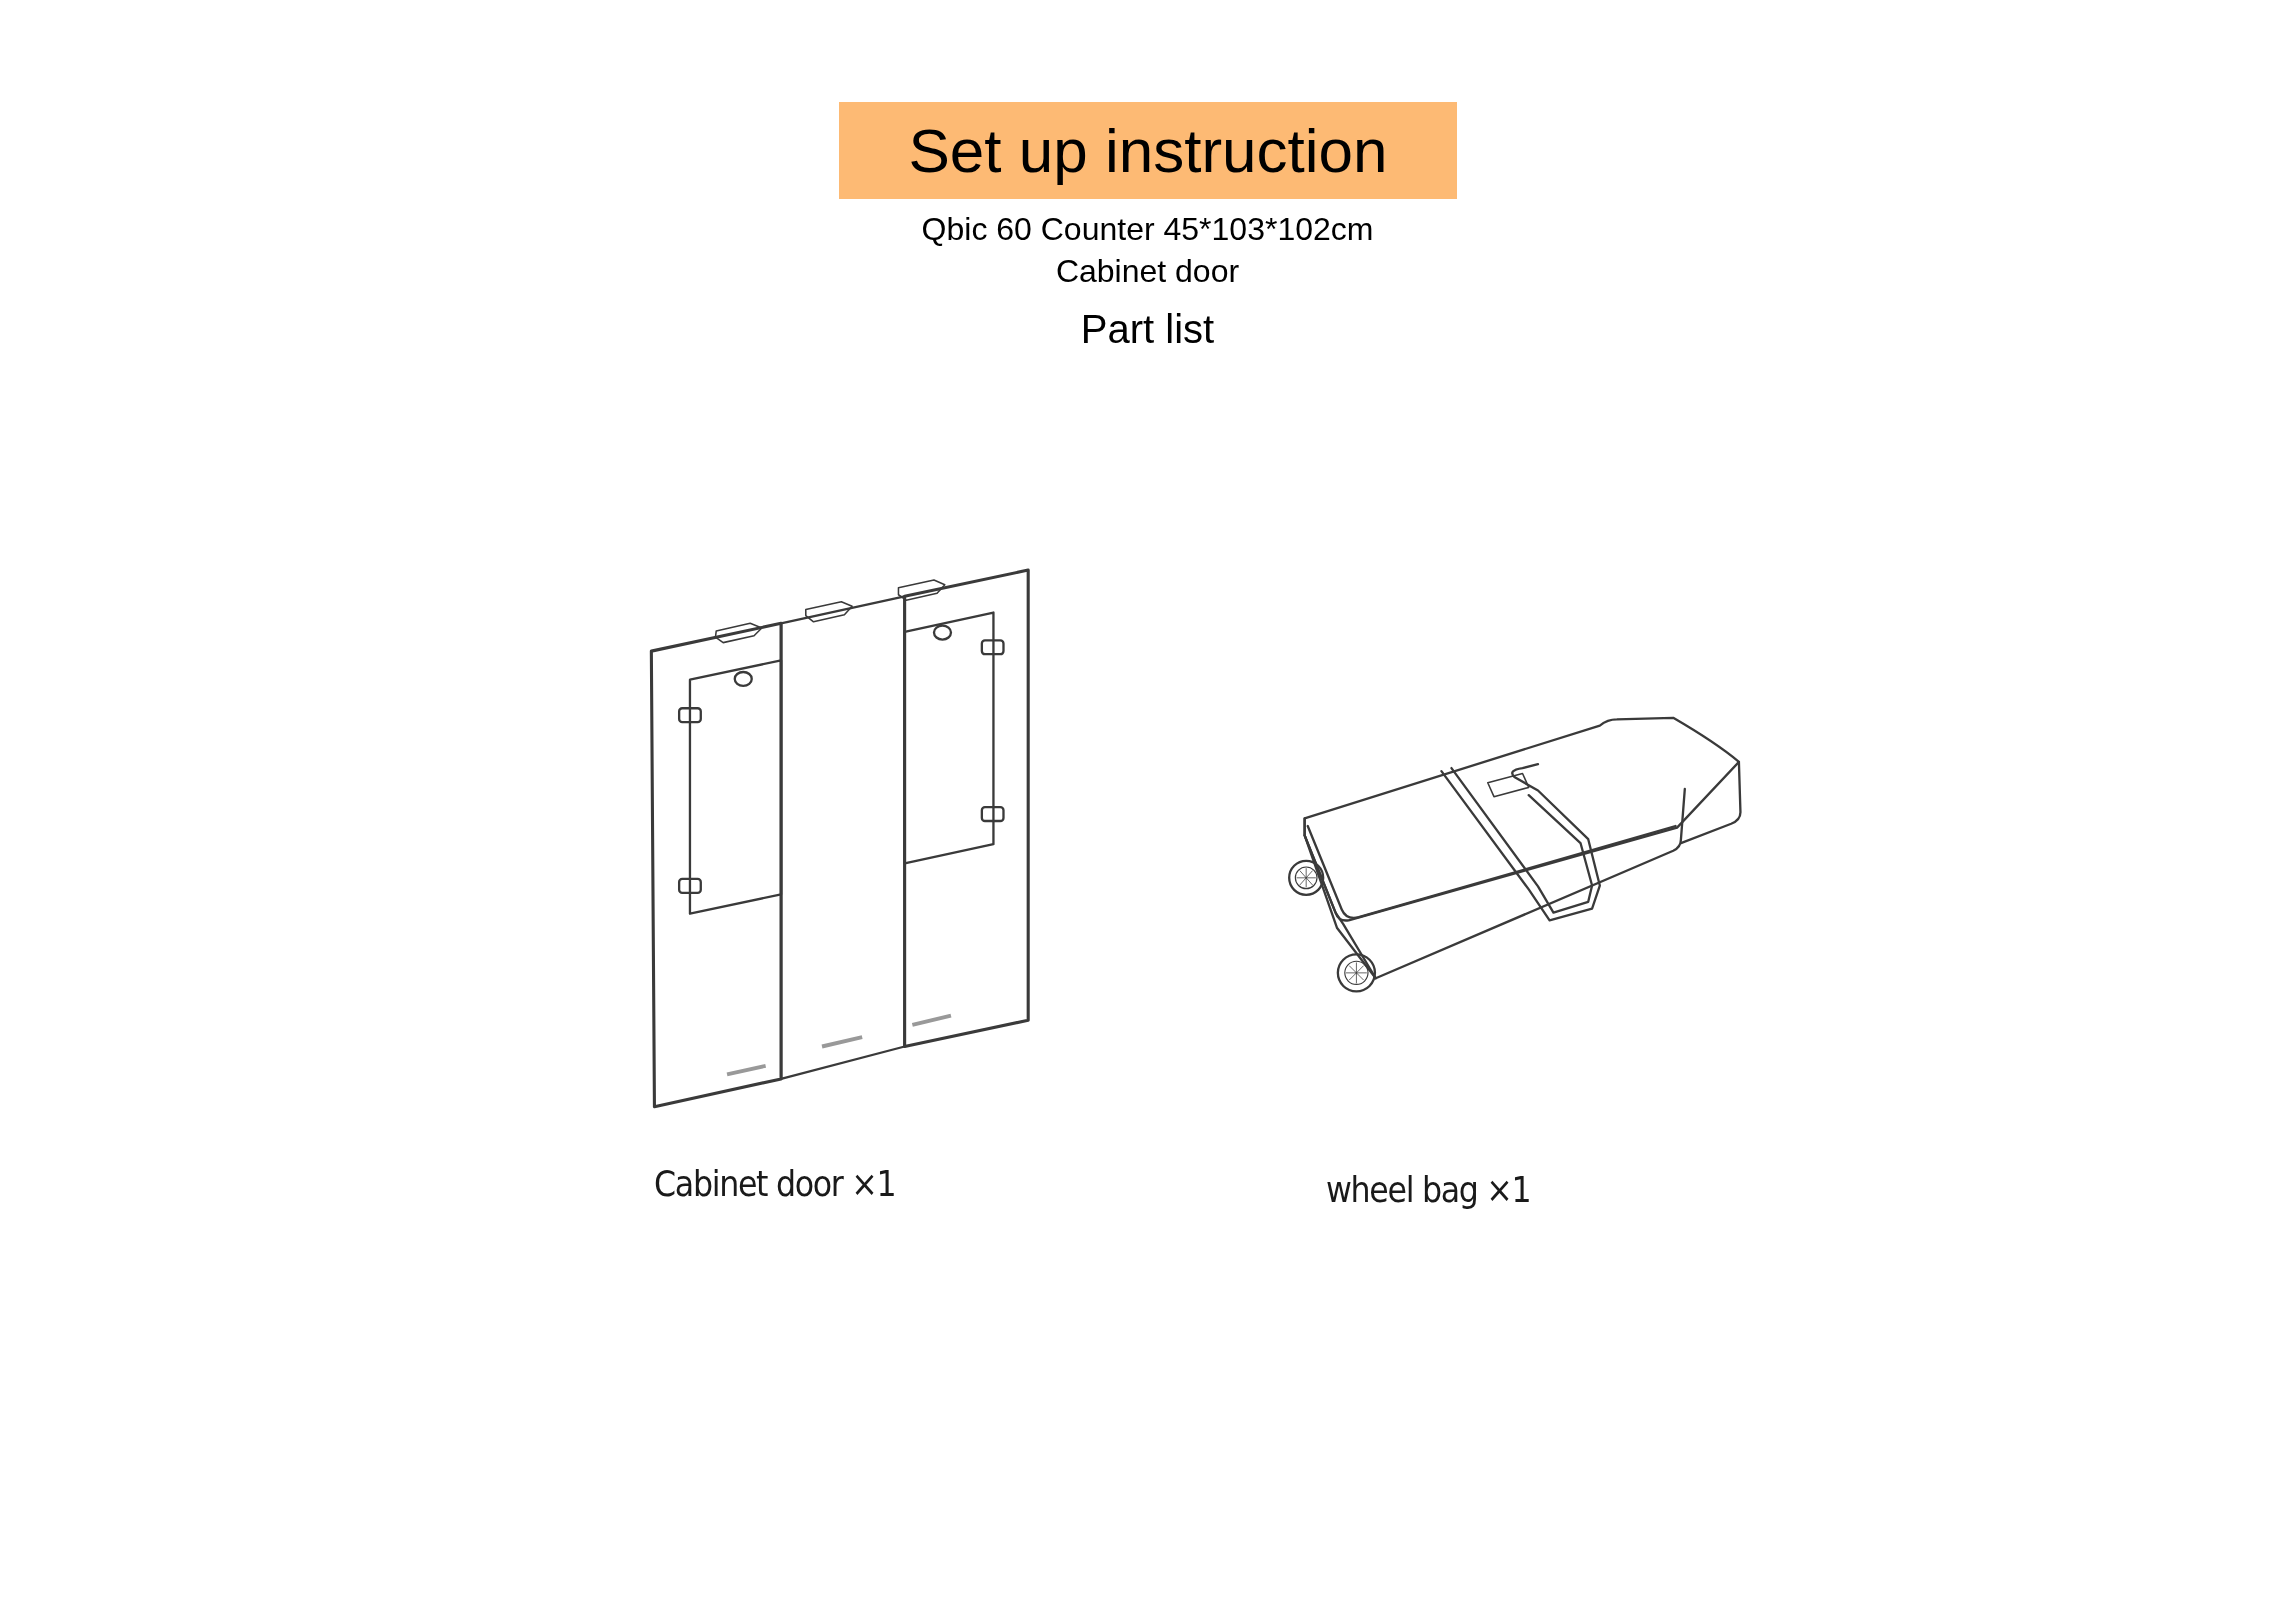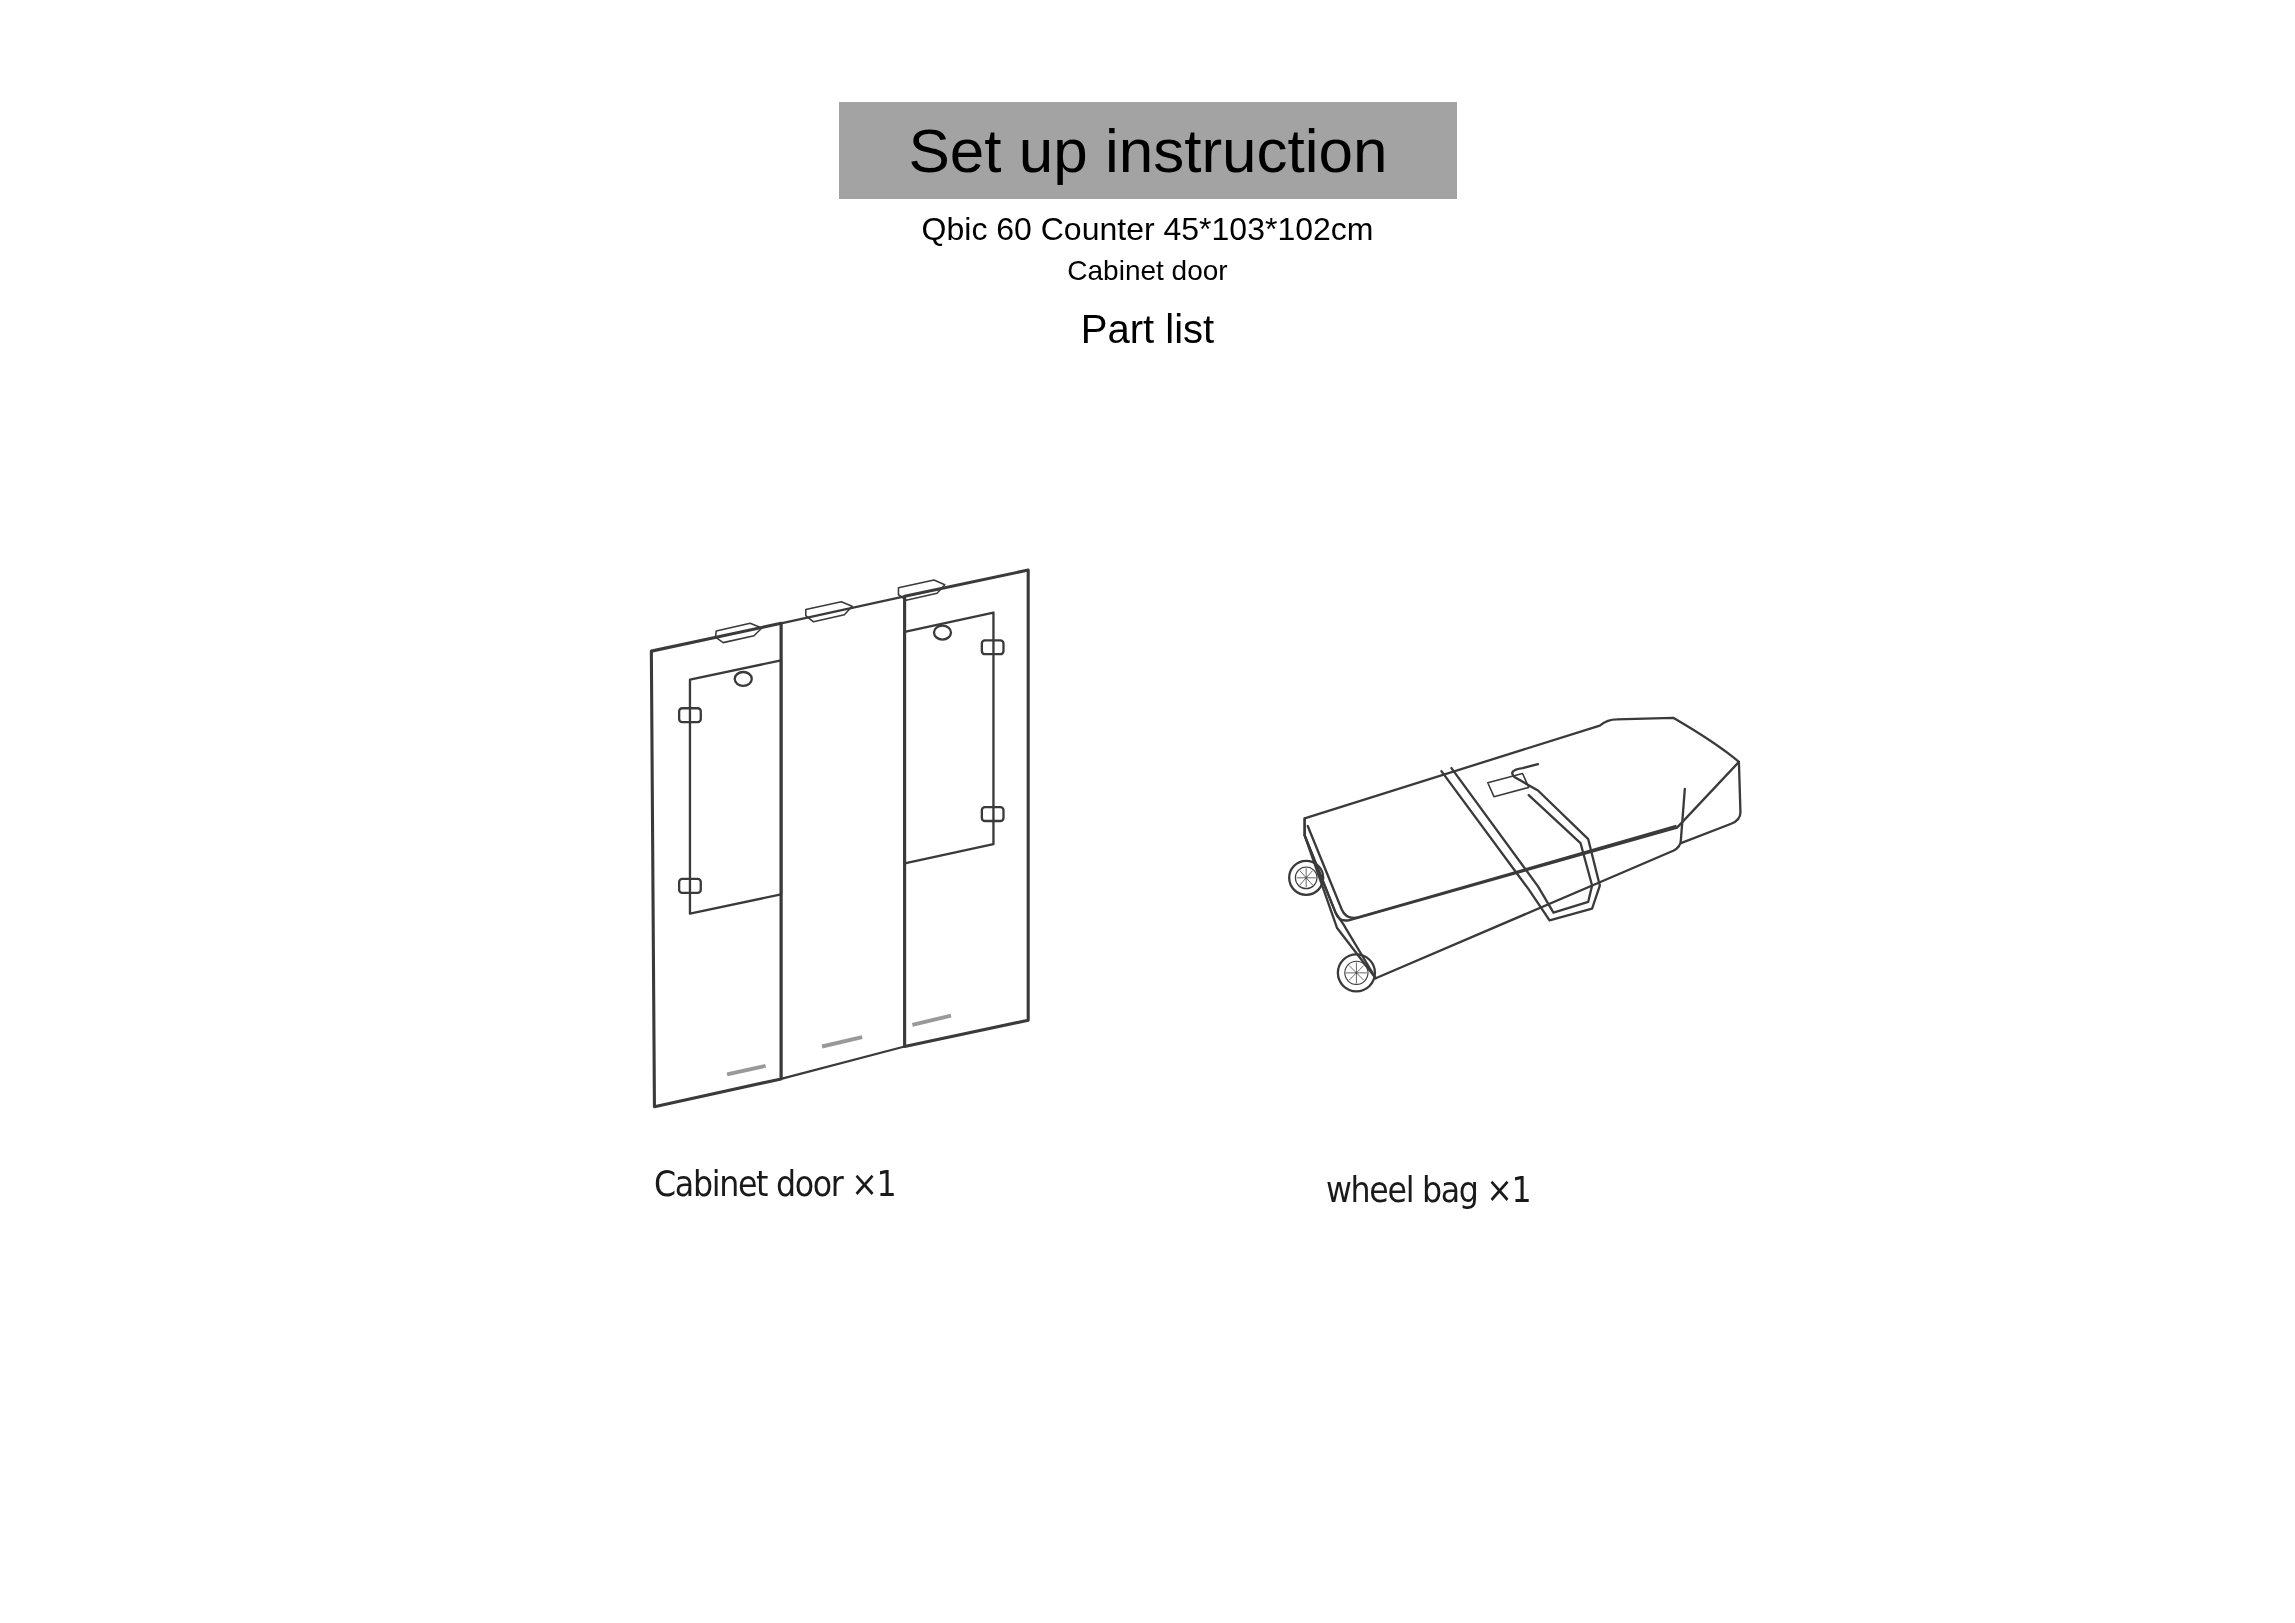--- a/index.html
+++ b/index.html
@@ -1,23 +1,23 @@
 <!DOCTYPE html>
 <html style="font-size:12.4px"><head>
   <meta charset="utf-8">
   <style>
     html, body { margin: 0; padding: 0; background: #ffffff; }
     body { width: 2295px; height: 1623px; position: relative; overflow: hidden;
            font-family: "Liberation Sans", sans-serif; color: #000; }
     .title-box { position: absolute; left: 839px; top: 102px; width: 618px; height: 97px;
-                 background: #a3a3a3; display: flex; align-items: center; justify-content: center; }
+                 background: #fdba74; display: flex; align-items: center; justify-content: center; }
     .title-box span { font-size: 62px; line-height: 1; letter-spacing: 0px; }
     .sub { position: absolute; left: 0; width: 2295px; text-align: center; }
     .sub1 { top: 209px; font-size: 32px; line-height: 40px; }
-    .sub2 { top: 251px; font-size: 28px; line-height: 40px; }
+    .sub2 { top: 251px; font-size: 32px; line-height: 40px; }
     .sub3 { top: 294px; font-size: 40px; line-height: 70px; }
     .illus { position: absolute; }
     .door { left: 642px; top: 560px; width: 394px; height: 556px; }
     .bag { left: 1283px; top: 696px; width: 510px; height: 325px; }
     .caption { position: absolute; font-family: "DejaVu Sans", sans-serif; font-size: 36px;
                color: #1a1a1a; white-space: nowrap; letter-spacing: -1.5px; transform: scaleX(0.88);
                transform-origin: left center; }
     .cap-door { left: 654px; top: 1163px; }
     .cap-bag { left: 1326px; top: 1169px; }
   </style>

